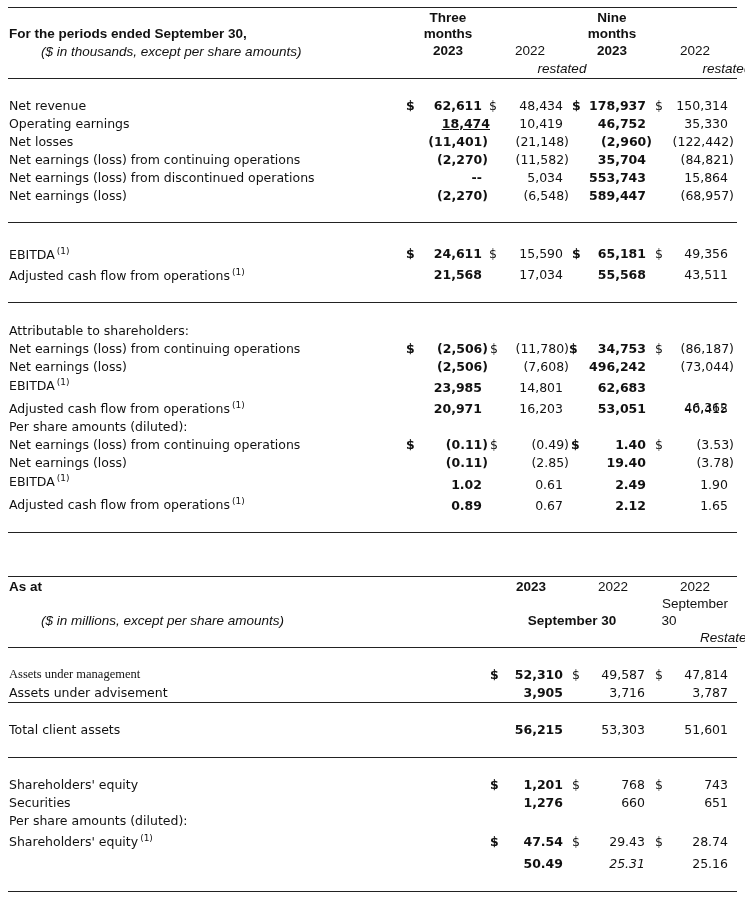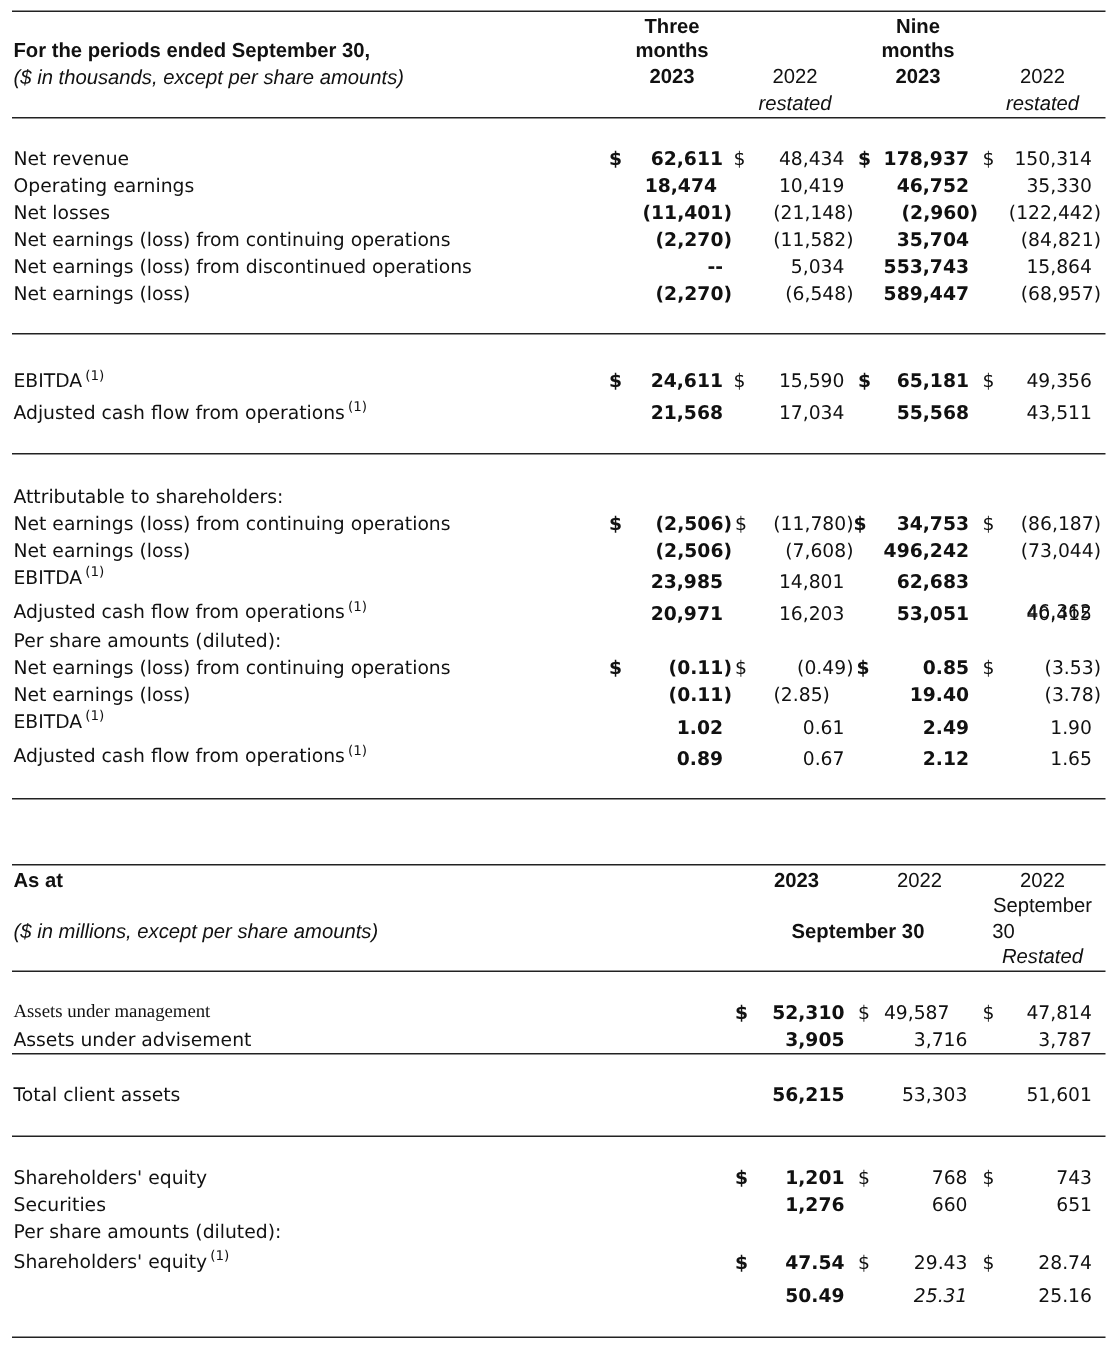--- a/index.html
+++ b/index.html
@@ -1,21 +1,21 @@
 <!DOCTYPE html>
 <html><head>
 <meta charset="utf-8">
 <style>
   html, body { margin:0; padding:0; background:#ffffff; }
   body { width:745px; height:902px; position:relative; overflow:hidden;
          font-family:"DejaVu Sans","Liberation Sans",sans-serif; font-size:12.5px; color:#111; }
   .abs { position:absolute; white-space:nowrap; }
   .hr { position:absolute; left:8px; height:0; border-top:1.5px solid #222; }
   .b { font-weight:bold; }
-  .i { font-style:italic; }
+  .i { font-style:italic;margin-left:32px; }
   .hdr { font-family:"Liberation Sans","DejaVu Sans",sans-serif; font-size:13.5px; }
   .c { text-align:center; }
   .cell { position:absolute; white-space:nowrap; text-align:right; }
   .dollar { position:absolute; white-space:nowrap; }
   sup { font-size:9px; vertical-align:5px; margin-left:2px; }
 </style>
 </head>
 <body>
 
 <div>
@@ -43,21 +43,21 @@
     <div class="cell b" style="left:420px;width:62px;top:98px;">62,611</div>
     <div class="dollar" style="left:489px;top:98px;">$</div>
     <div class="cell" style="left:500px;width:63px;top:98px;">48,434</div>
     <div class="dollar b" style="left:572px;top:98px;">$</div>
     <div class="cell b" style="left:580px;width:66px;top:98px;">178,937</div>
     <div class="dollar" style="left:655px;top:98px;">$</div>
     <div class="cell" style="left:660px;width:68px;top:98px;">150,314</div>
   </div>
   <div>
     <div class="abs" style="left:9px;top:116px;">Operating earnings</div>
-    <div class="cell b" style="left:416px;width:62px;top:116px;">18,474</div>
+    <div class="cell b" style="left:428px;width:62px;top:116px;text-decoration:underline;">18,474</div>
     <div class="cell" style="left:500px;width:63px;top:116px;">10,419</div>
     <div class="cell b" style="left:580px;width:66px;top:116px;">46,752</div>
     <div class="cell" style="left:660px;width:68px;top:116px;">35,330</div>
   </div>
   <div>
     <div class="abs" style="left:9px;top:134px;">Net losses</div>
     <div class="cell b" style="left:420px;width:68px;top:134px;">(11,401)</div>
     <div class="cell" style="left:500px;width:69px;top:134px;">(21,148)</div>
     <div class="cell b" style="left:580px;width:72px;top:134px;">(2,960)</div>
     <div class="cell" style="left:660px;width:74px;top:134px;">(122,442)</div>
@@ -142,28 +142,28 @@
   </div>
 
   <div class="abs" style="left:9px;top:419px;">Per share amounts (diluted):</div>
   <div>
     <div class="abs" style="left:9px;top:437px;">Net earnings (loss) from continuing operations</div>
     <div class="dollar b" style="left:406px;top:437px;">$</div>
     <div class="cell b" style="left:420px;width:68px;top:437px;">(0.11)</div>
     <div class="dollar" style="left:490px;top:437px;">$</div>
     <div class="cell" style="left:500px;width:69px;top:437px;">(0.49)</div>
     <div class="dollar b" style="left:571px;top:437px;">$</div>
-    <div class="cell b" style="left:580px;width:66px;top:437px;">0.85</div>
+    <div class="cell b" style="left:580px;width:66px;top:437px;">1.40</div>
     <div class="dollar" style="left:655px;top:437px;">$</div>
     <div class="cell" style="left:660px;width:74px;top:437px;">(3.53)</div>
   </div>
   <div>
     <div class="abs" style="left:9px;top:455px;">Net earnings (loss)</div>
     <div class="cell b" style="left:420px;width:68px;top:455px;">(0.11)</div>
-    <div class="cell" style="left:500px;width:69px;top:455px;text-align:center;">(2.85)</div>
+    <div class="cell" style="left:500px;width:69px;top:455px;">(2.85)</div>
     <div class="cell b" style="left:580px;width:66px;top:455px;">19.40</div>
     <div class="cell" style="left:660px;width:74px;top:455px;">(3.78)</div>
   </div>
   <div>
     <div class="abs" style="left:9px;top:473px;"><span>EBITDA</span><sup>(1)</sup></div>
     <div class="cell b" style="left:420px;width:62px;top:477px;">1.02</div>
     <div class="cell" style="left:500px;width:63px;top:477px;">0.61</div>
     <div class="cell b" style="left:580px;width:66px;top:477px;">2.49</div>
     <div class="cell" style="left:660px;width:68px;top:477px;">1.90</div>
   </div>
@@ -192,21 +192,21 @@
   <div class="abs hdr c" style="left:632px;width:74px;top:613px;">30</div>
   <div class="abs hdr i c" style="left:658px;width:74px;top:630px;">Restated</div>
 
   <div class="hr" style="top:647px;width:729px;"></div>
 
   <div>
     <div class="abs" style="left:9px;top:667px;font-family:Liberation Serif, serif;">Assets under management</div>
     <div class="dollar b" style="left:490px;top:667px;">$</div>
     <div class="cell b" style="left:500px;width:63px;top:667px;">52,310</div>
     <div class="dollar" style="left:572px;top:667px;">$</div>
-    <div class="cell" style="left:568px;width:65px;top:667px;">49,587</div>
+    <div class="cell" style="left:580px;width:65px;top:667px;">49,587</div>
     <div class="dollar" style="left:655px;top:667px;">$</div>
     <div class="cell" style="left:660px;width:68px;top:667px;">47,814</div>
   </div>
   <div>
     <div class="abs" style="left:9px;top:685px;">Assets under advisement</div>
     <div class="cell b" style="left:500px;width:63px;top:685px;">3,905</div>
     <div class="cell" style="left:580px;width:65px;top:685px;">3,716</div>
     <div class="cell" style="left:660px;width:68px;top:685px;">3,787</div>
   </div>
 

